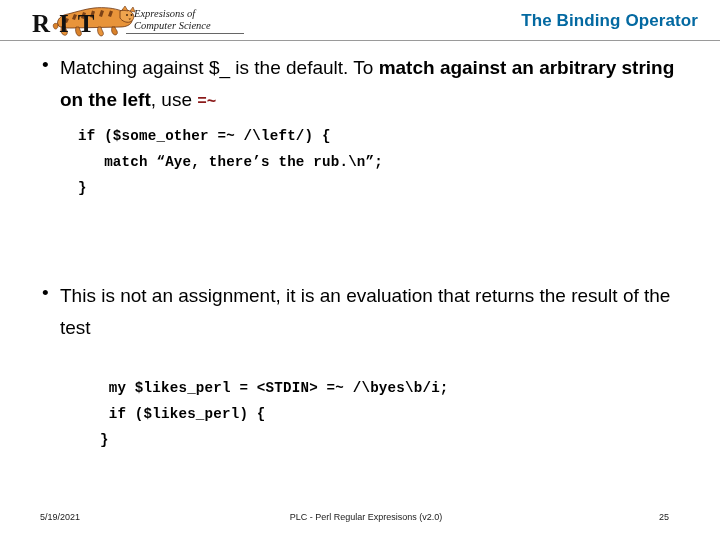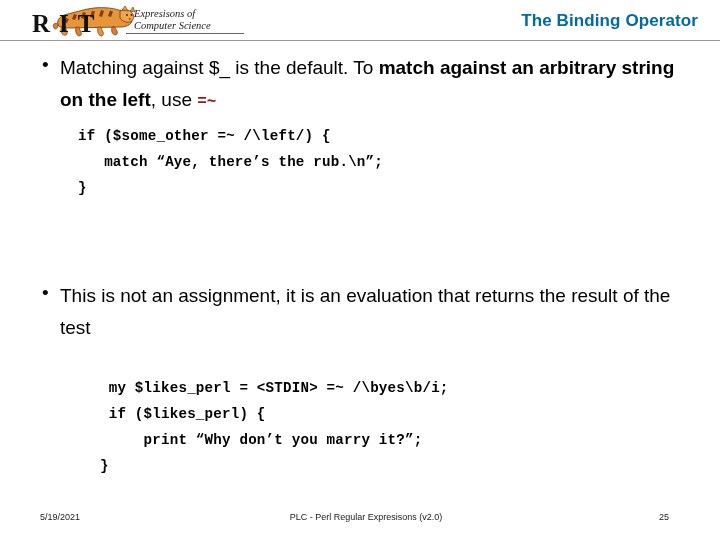--- a/index.html
+++ b/index.html
@@ -210,19 +210,19 @@
   </div>
 </div>
 
 <div class="code code1"><div>if ($some_other =~ /\left/) {</div><div>   match “Aye, there’s the rub.\n”;</div><div>}</div></div>
 
 <div class="bullet b2">
   <div class="bullet-marker">•</div>
   <div class="bullet-text">This is not an assignment, it is an evaluation that returns the result of the test</div>
 </div>
 
-<div class="code code2"><div> my $likes_perl = &lt;STDIN&gt; =~ /\byes\b/i;</div><div> if ($likes_perl) {</div><div>     print “Why don’t you marry it?”;</div><div>}</div></div>
+<div class="code code2"><div> my $likes_perl = &lt;STDIN&gt; =~ /\byes\b/i;</div><div> if ($likes_perl) {</div><div>}</div></div>
 
 <div class="footer">
   <div class="footer-date">5/19/2021</div>
   <div class="footer-center">PLC - Perl Regular Expresisons  (v2.0)</div>
   <div class="footer-page">25</div>
 </div>
 
 </body></html>

